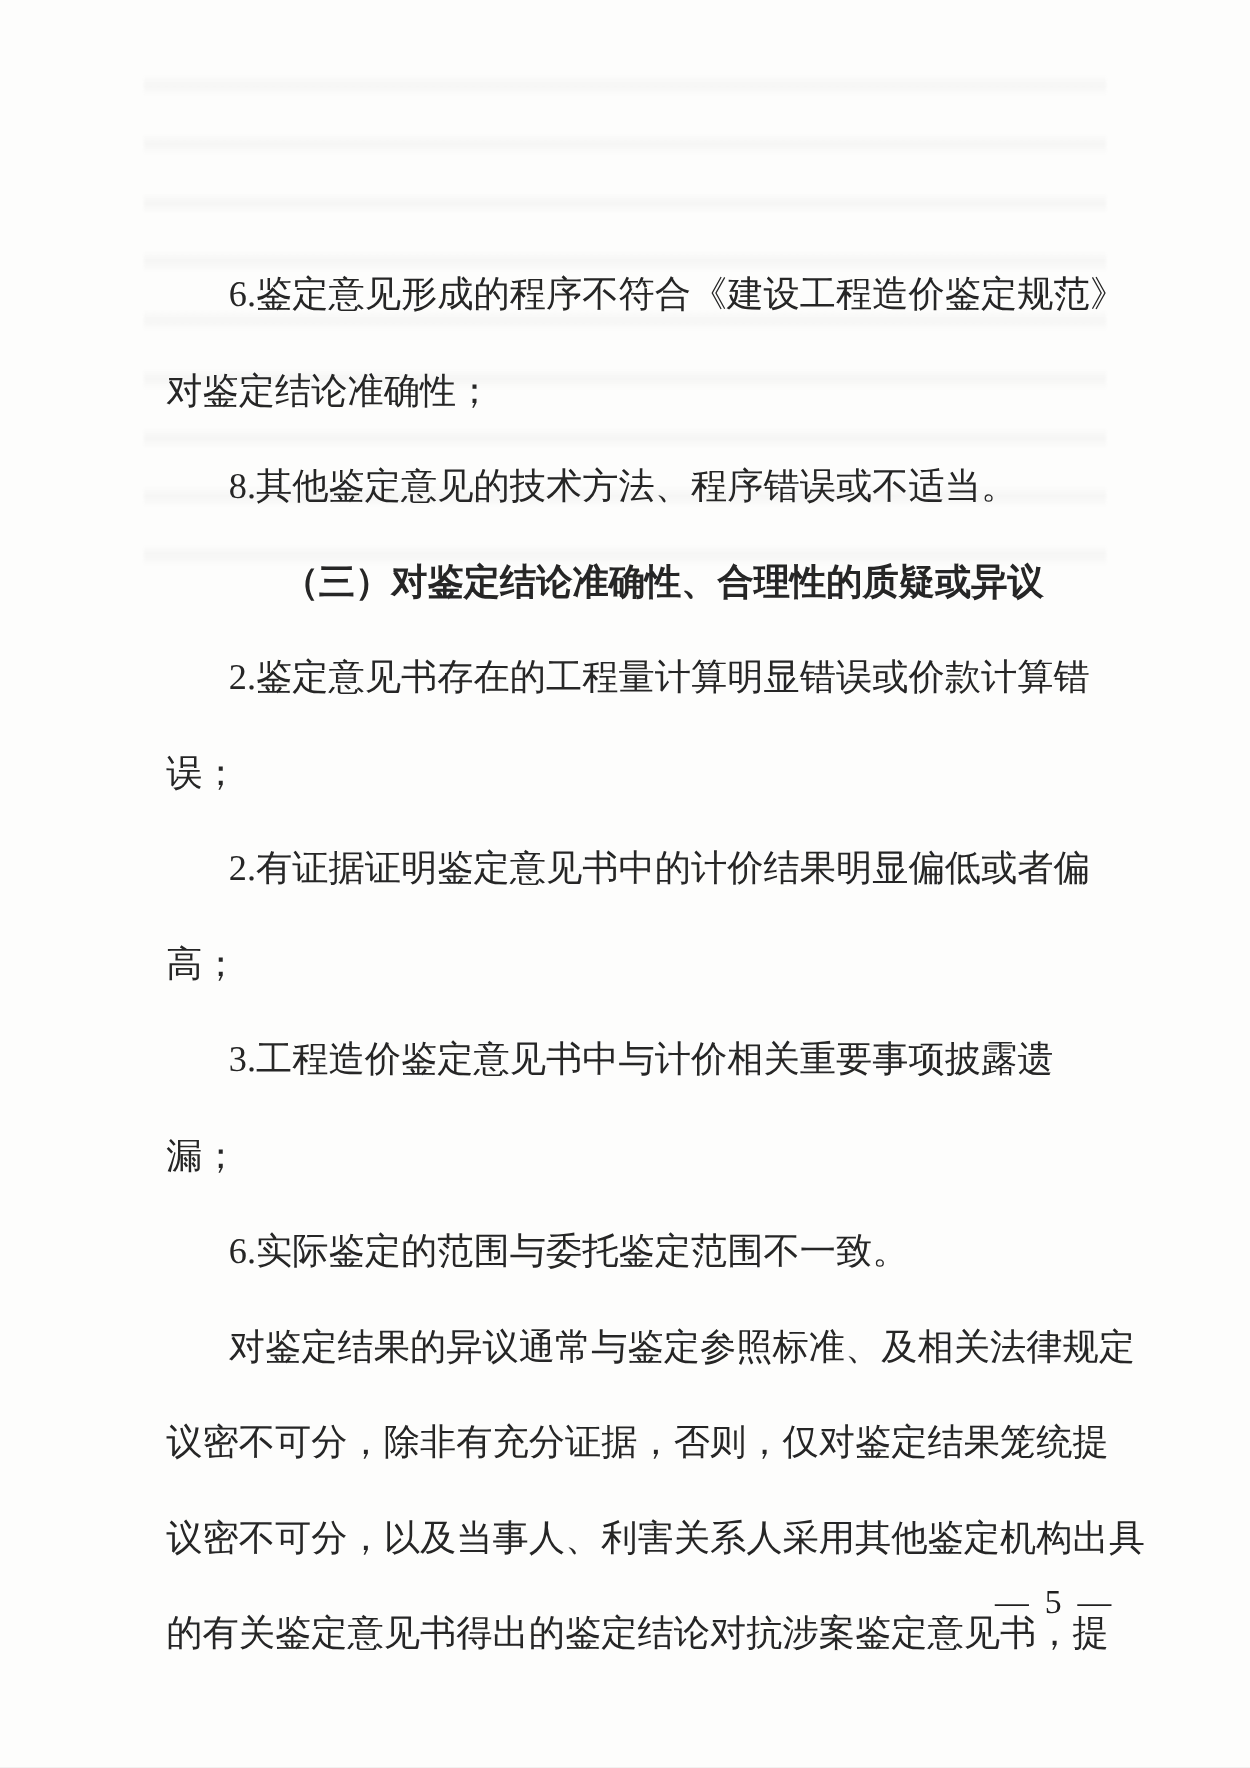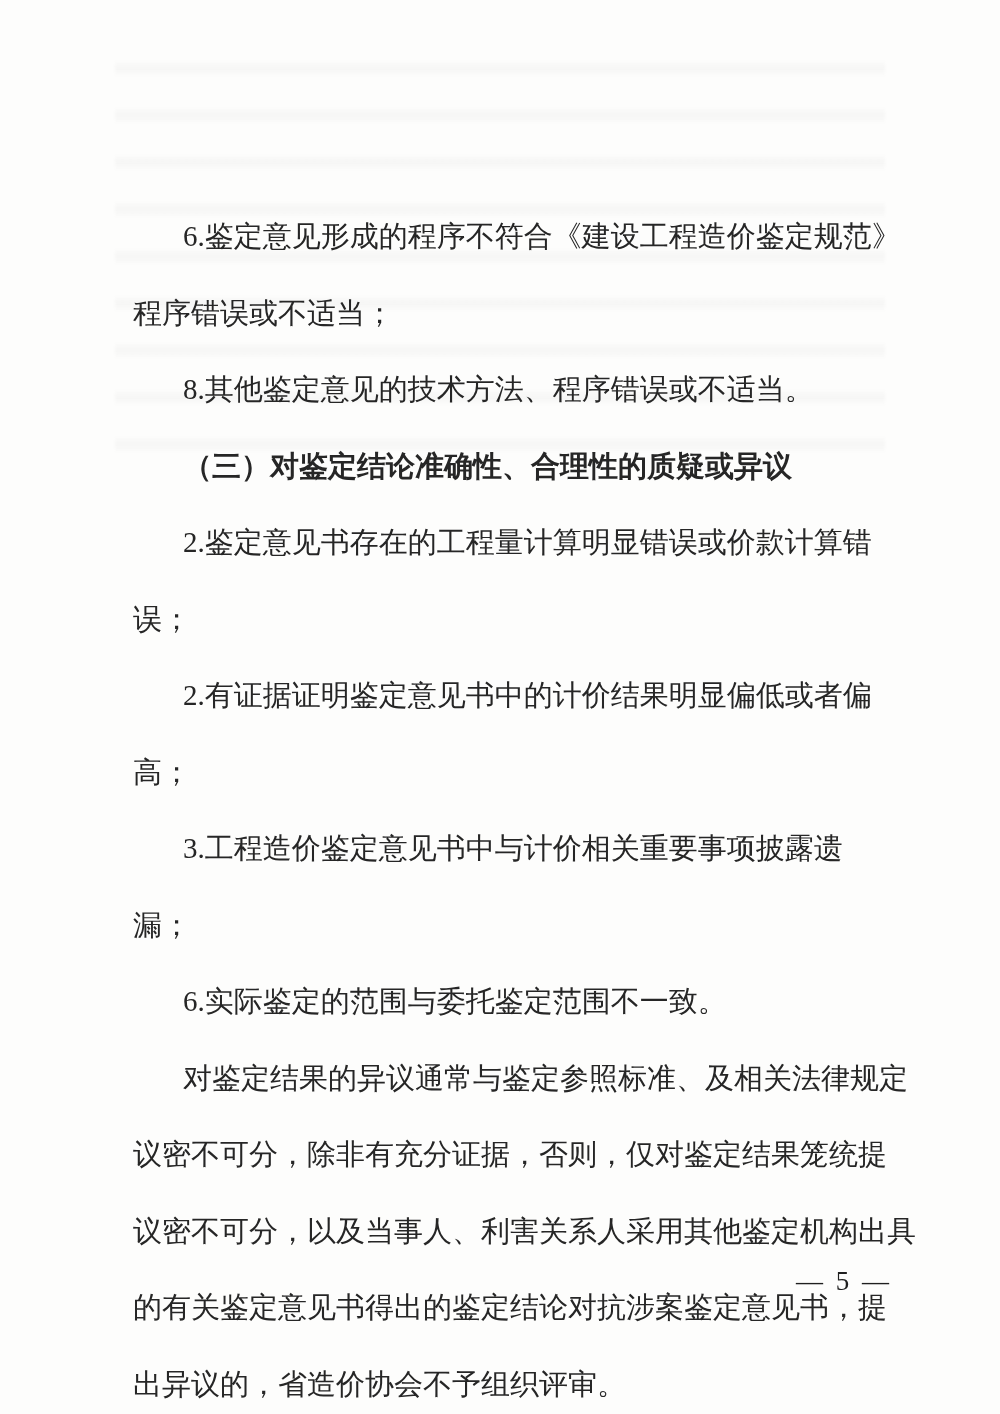--- a/index.html
+++ b/index.html
@@ -45,52 +45,52 @@
     line-height: 47.5px;
     height: 47.5px;
     white-space: nowrap;
     letter-spacing: 0px;
   }
   .indent {
     padding-left: 50px;
   }
   .h-kai {
     font-weight: bold;
+    text-align: center;
   }
   .page-footer {
     position: absolute;
     top: 1266px;
     right: 108px;
     font-size: 27px;
     letter-spacing: 3px;
     color: #1f1f1f;
   }
 </style>
 </head>
 <body>
 
 <div class="page" style="background: rgb(253, 253, 252); color: rgb(38, 38, 38);">
 
   <div class="bleed"></div>
 
   <main class="content">
     <p class="line indent">6.鉴定意见形成的程序不符合《建设工程造价鉴定规范》</p>
-    <p class="line">程序错误或不适当；</p>
+    <p class="line">对鉴定结论准确性；</p>
     <p class="line indent">8.其他鉴定意见的技术方法、程序错误或不适当。</p>
     <p class="line indent h-kai">（三）对鉴定结论准确性、合理性的质疑或异议</p>
     <p class="line indent">2.鉴定意见书存在的工程量计算明显错误或价款计算错</p>
     <p class="line">误；</p>
     <p class="line indent">2.有证据证明鉴定意见书中的计价结果明显偏低或者偏</p>
     <p class="line">高；</p>
     <p class="line indent">3.工程造价鉴定意见书中与计价相关重要事项披露遗</p>
     <p class="line">漏；</p>
     <p class="line indent">6.实际鉴定的范围与委托鉴定范围不一致。</p>
     <p class="line indent">对鉴定结果的异议通常与鉴定参照标准、及相关法律规定</p>
     <p class="line">议密不可分，除非有充分证据，否则，仅对鉴定结果笼统提</p>
     <p class="line">议密不可分，以及当事人、利害关系人采用其他鉴定机构出具</p>
     <p class="line">的有关鉴定意见书得出的鉴定结论对抗涉案鉴定意见书，提</p>
-    <p class="line">出异议的，省造价协会不予组织评审。</p>
 
   </main>
 
   <footer class="page-footer">— 5 —</footer>
 
 </div>
 
 </body></html>

